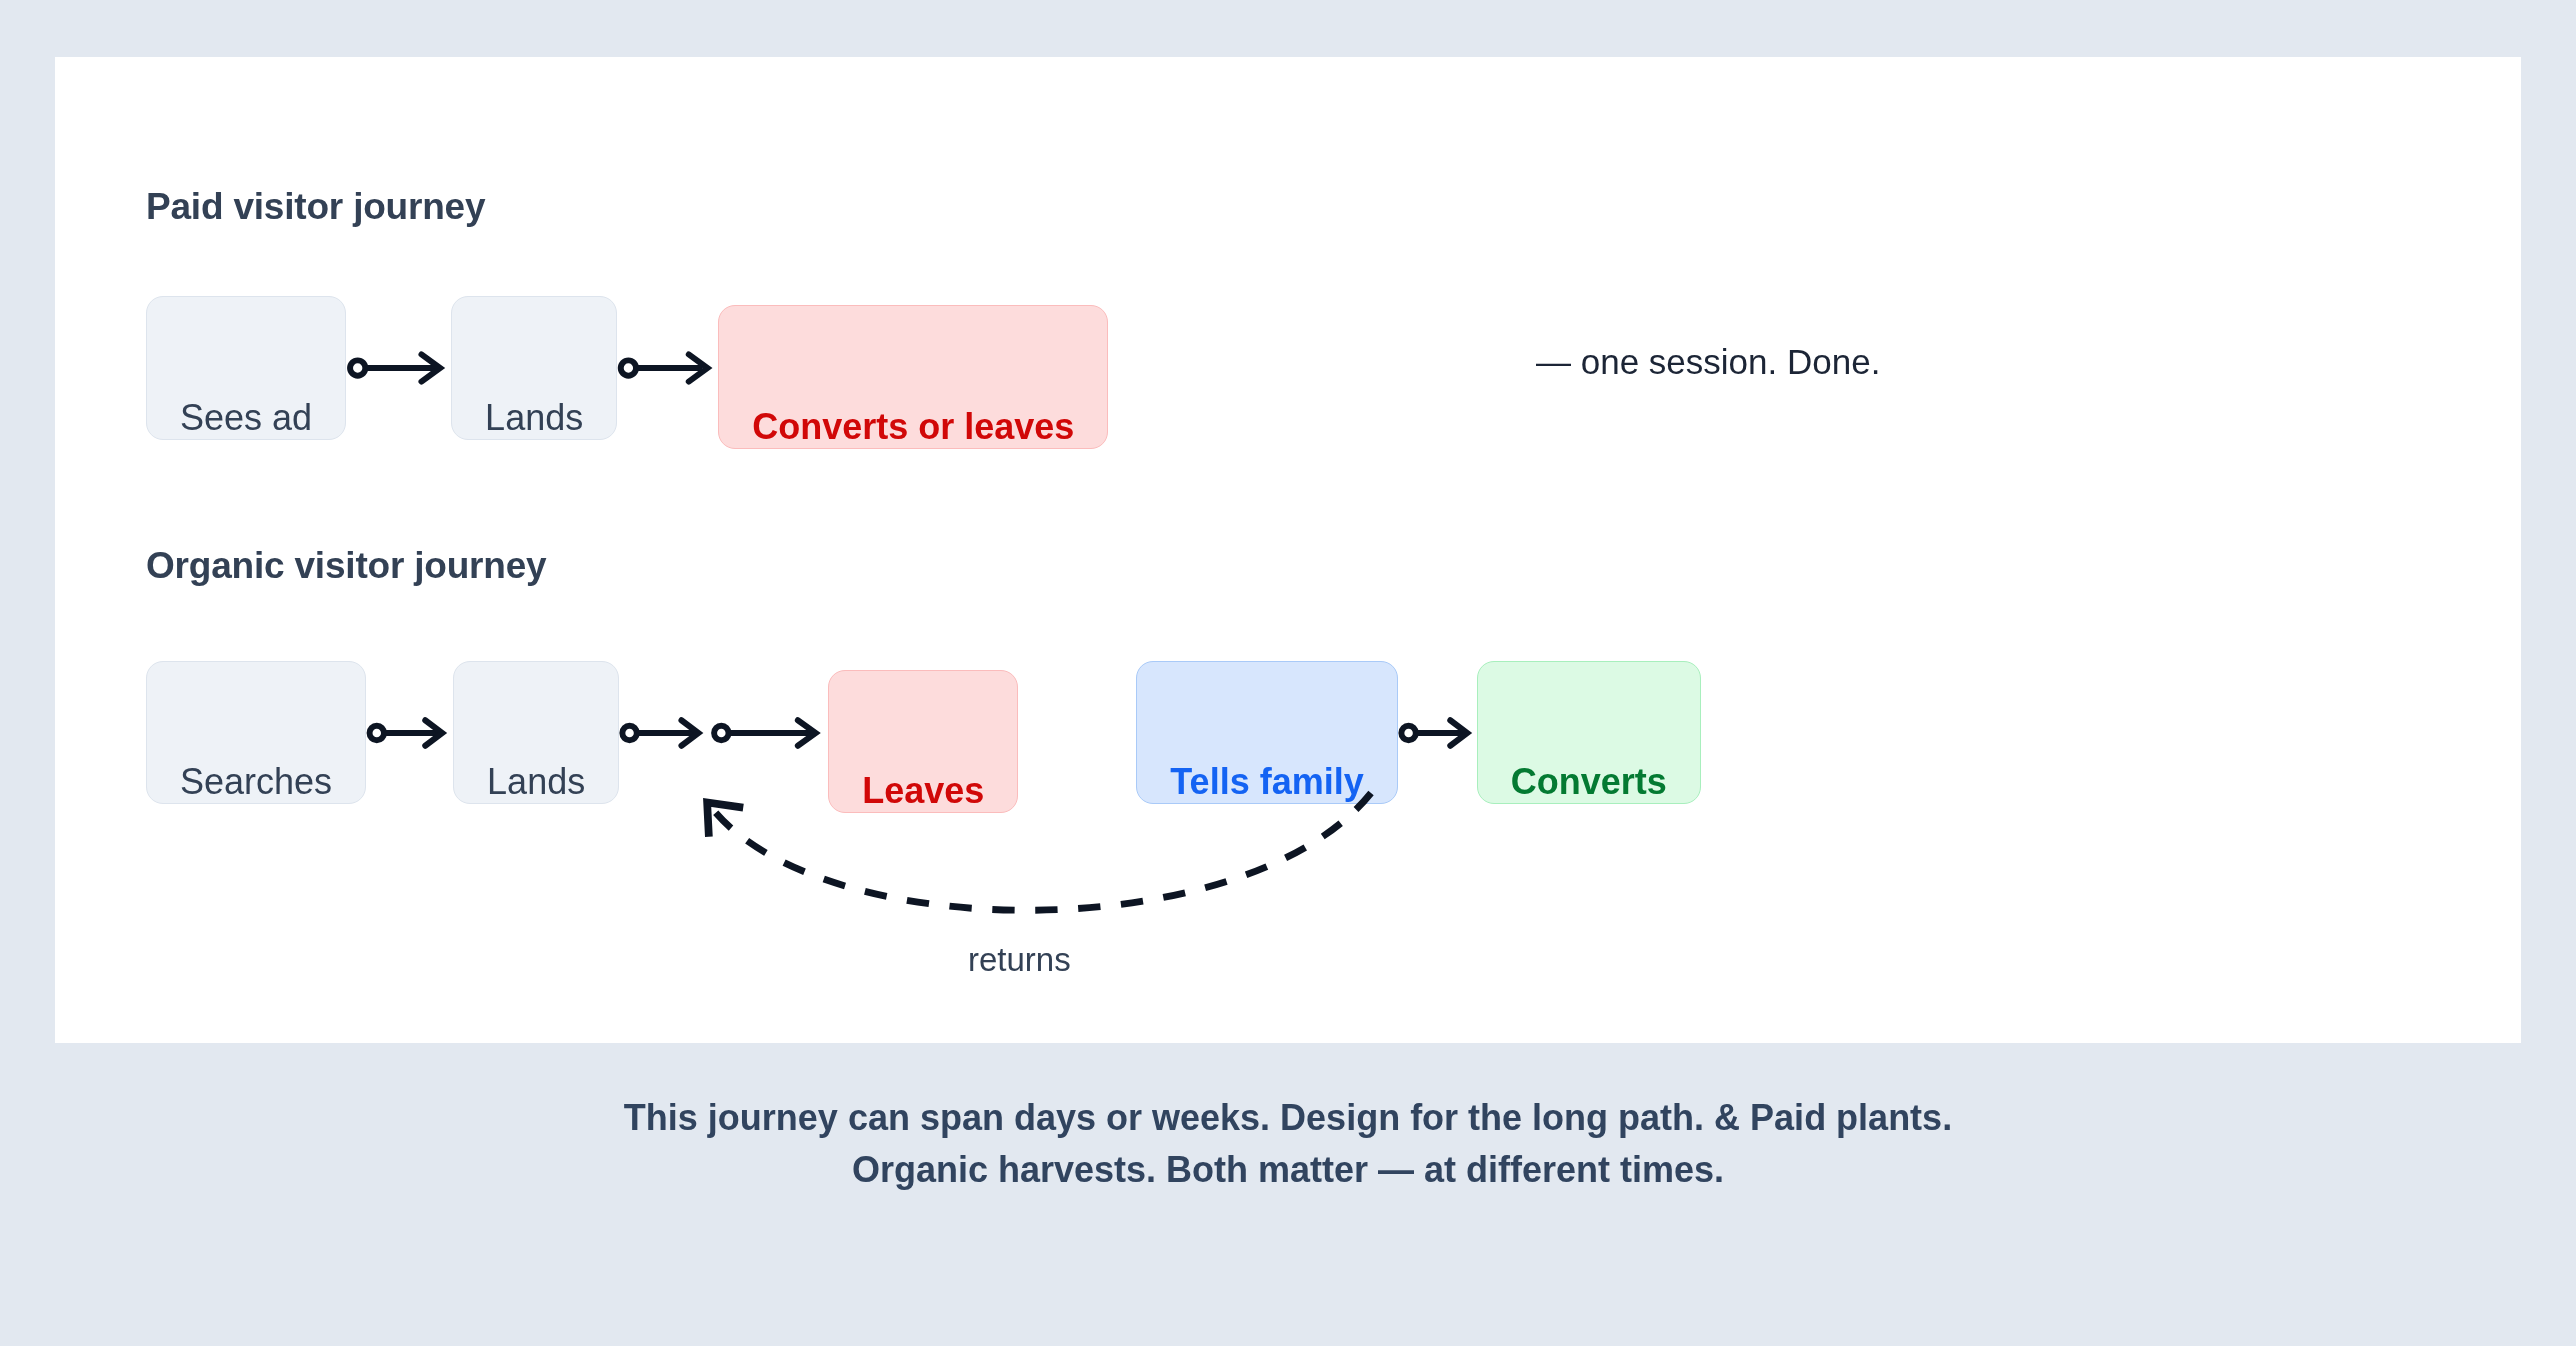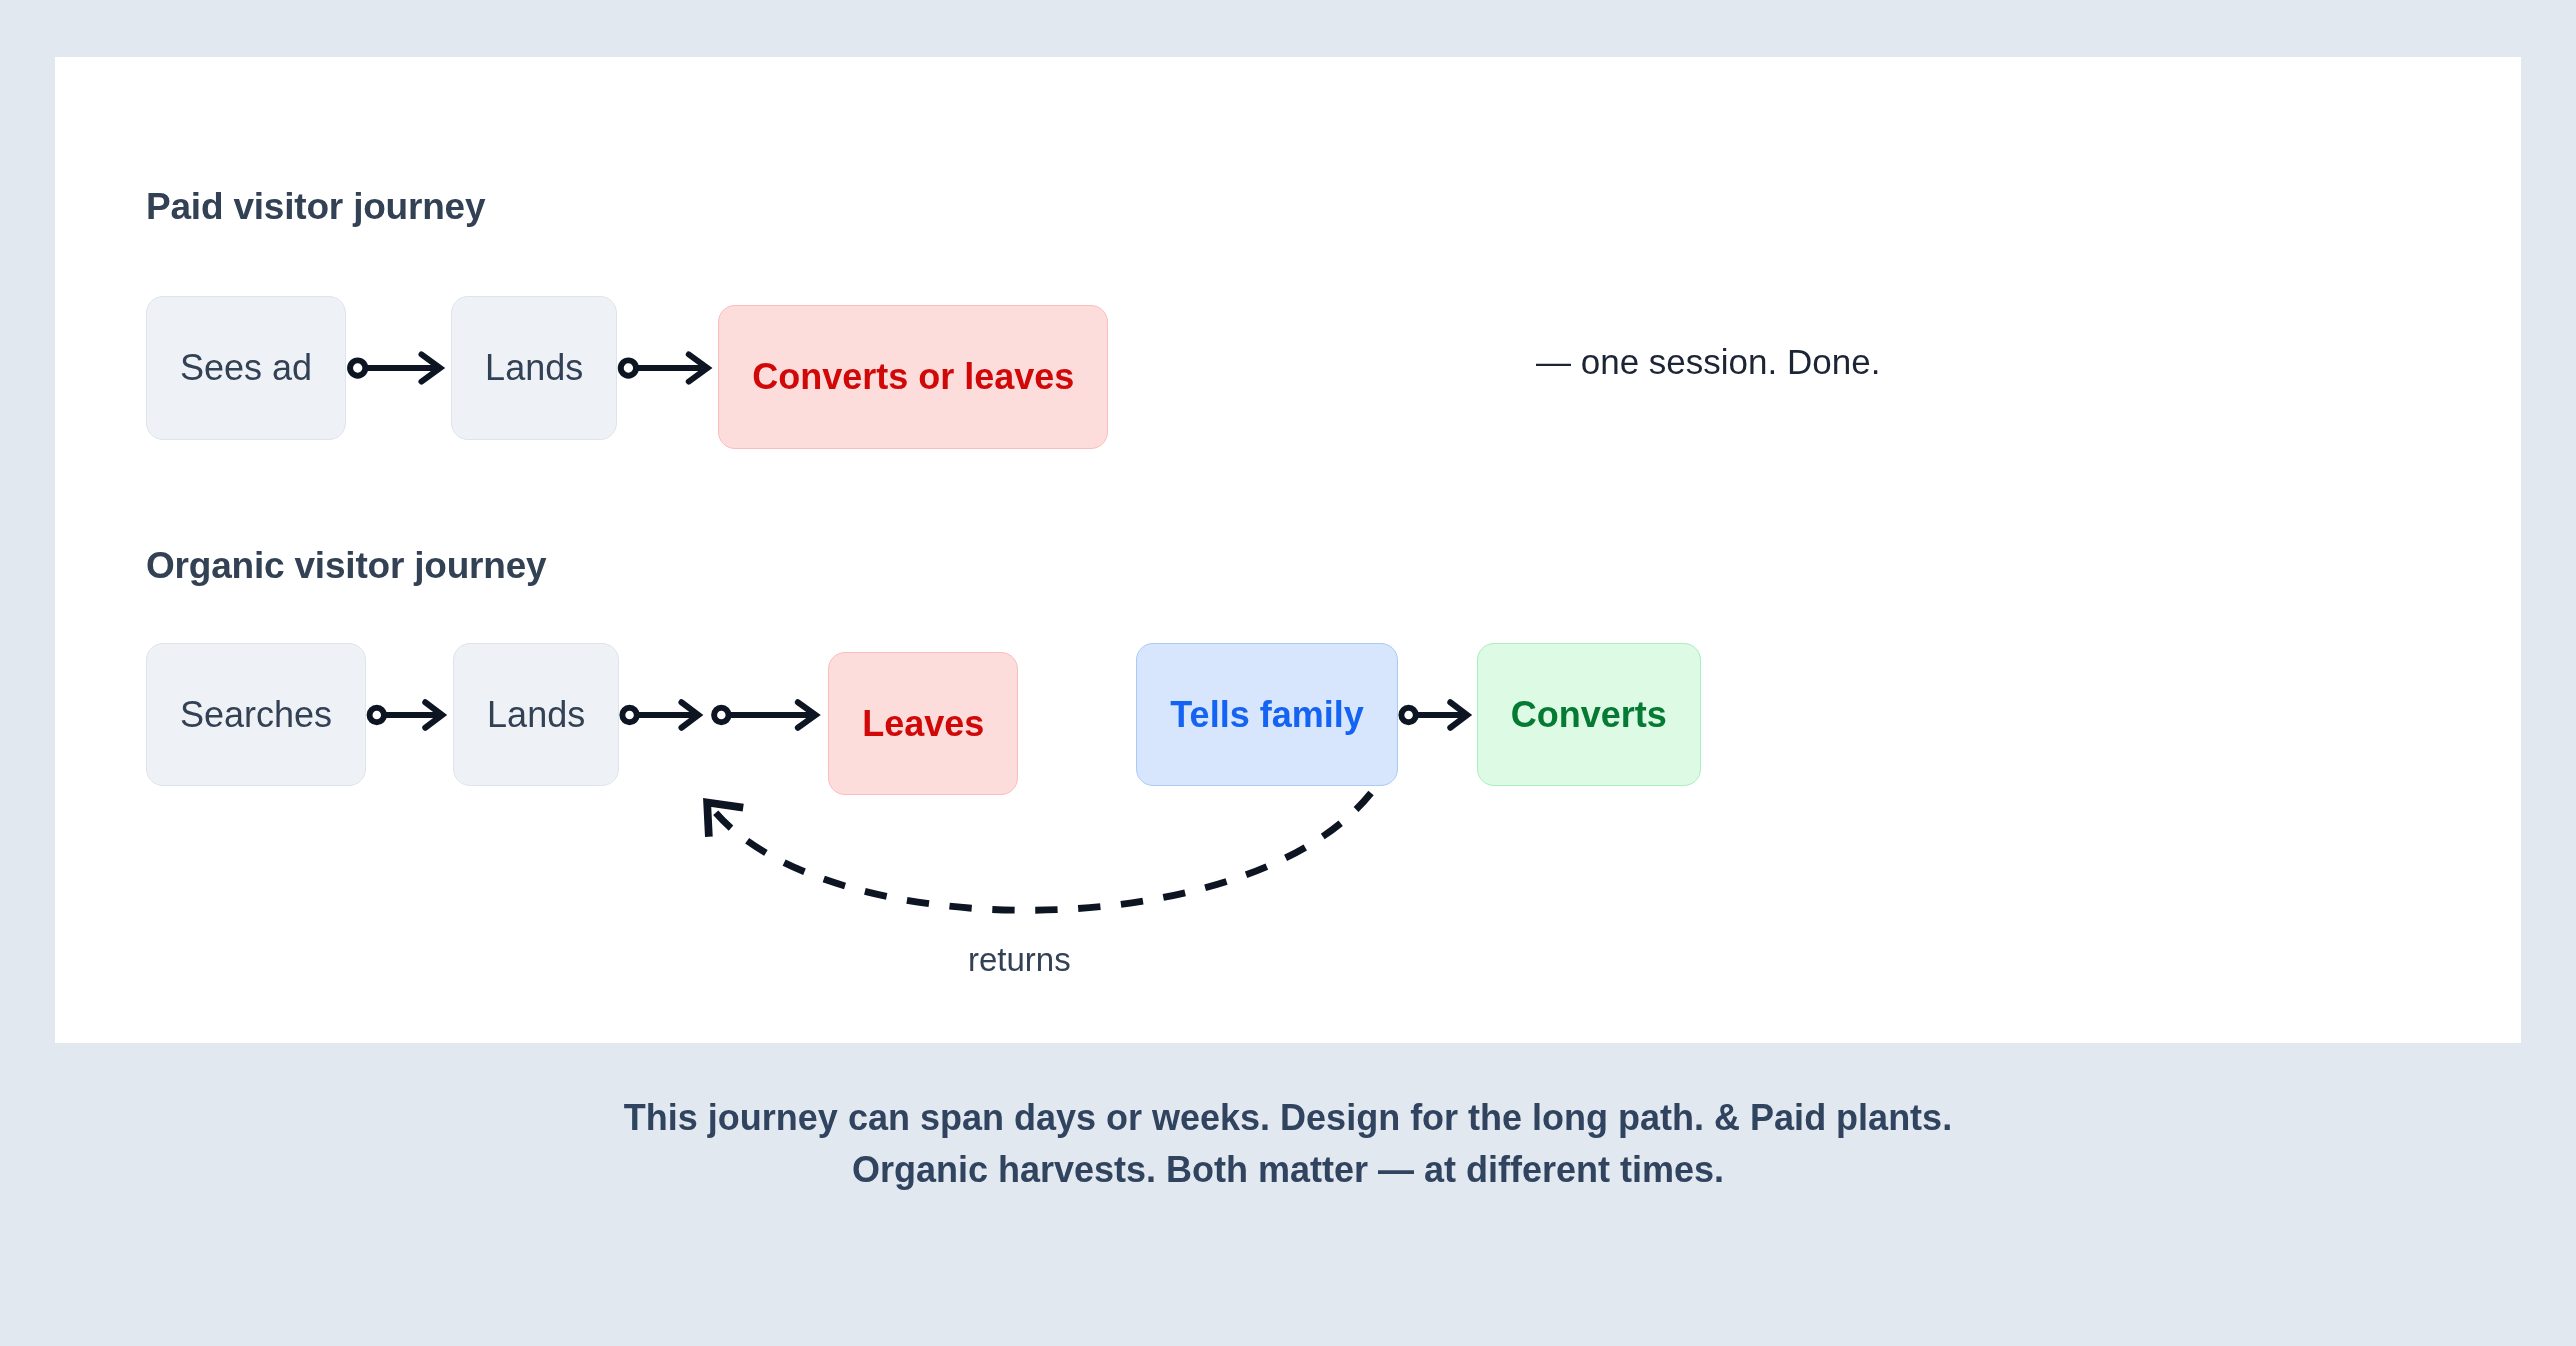--- a/index.html
+++ b/index.html
@@ -29,25 +29,25 @@
   #organic-title{left:91px;top:488px;}
 
   
   .flow-row{
     position:absolute;
     display:flex;
     align-items:center;
     white-space:nowrap;
   }
   #paid-row{left:91px;top:239px;height:144px;}
-  #organic-row{left:91px;top:586px;height:143px;}
+  #organic-row{left:91px;top:604px;height:143px;}
 
   .node{
     display:flex;
-    align-items:center;
+    align-items:flex-end;
     justify-content:center;
     box-sizing:border-box;
     border-radius:17px;
     font-size:36px;
     white-space:nowrap;
     padding:0 33px;
   }
   #paid-row .node{height:144px;}
   #organic-row .node{height:143px;}
 

